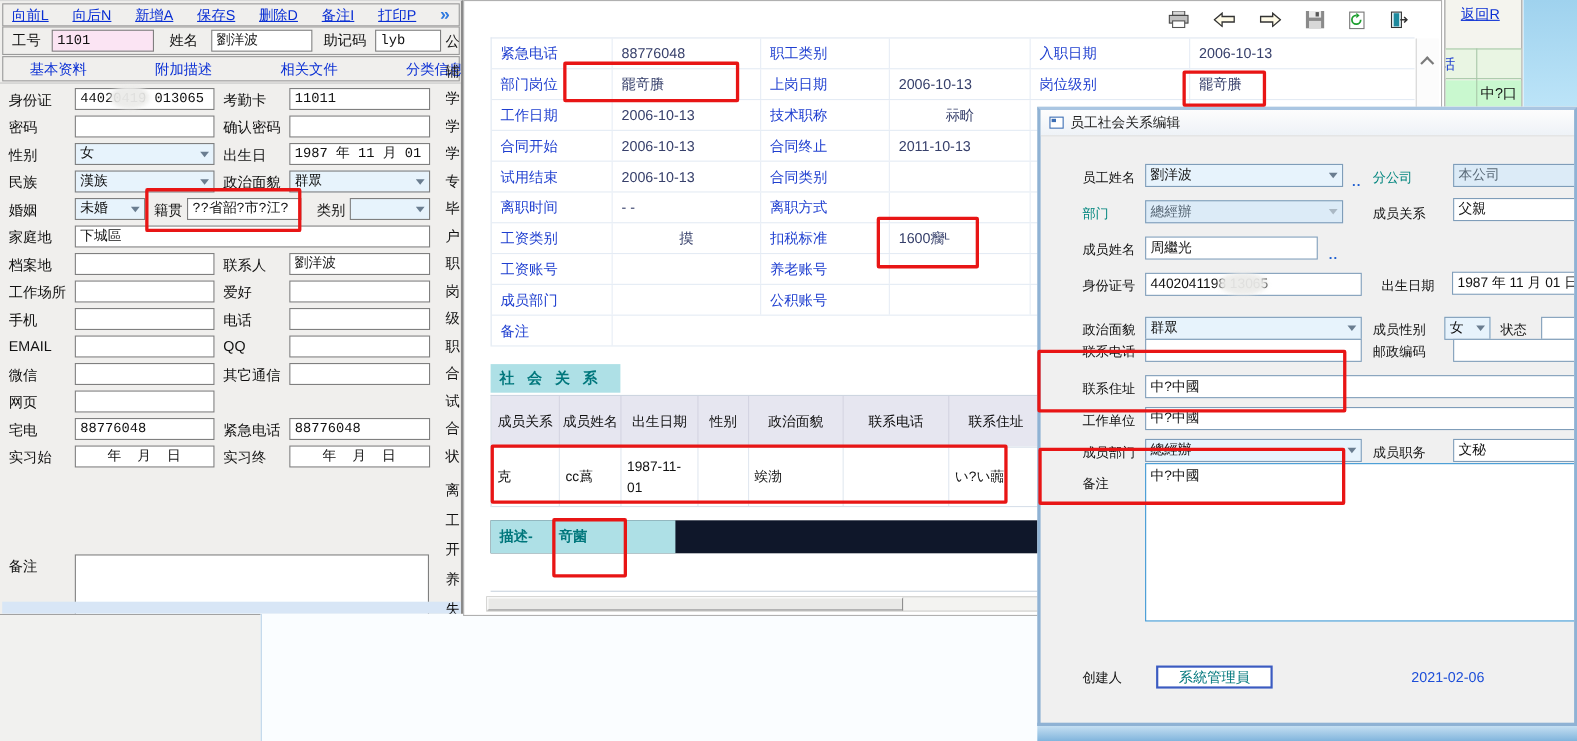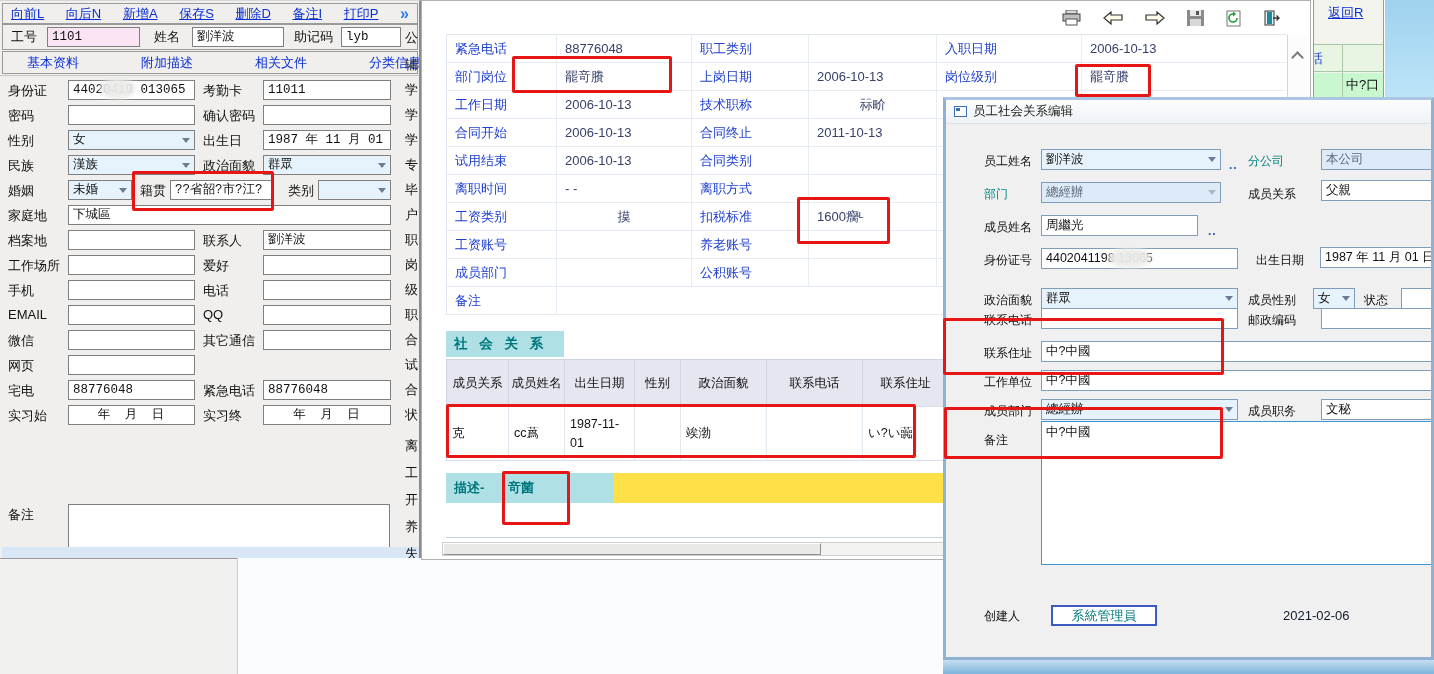--- a/index.html
+++ b/index.html
@@ -54,21 +54,21 @@
   .socchip { position:absolute; left:24px; top:330px; width:118px; height:26px; background:#aee0e6; color:#00777c;
              font-weight:bold; letter-spacing:4px; line-height:26px; padding-left:8px; font-size:13.5px; }
   .soctab { position:absolute; left:24px; top:358px; width:503px; border:1px solid #cdd5e0; border-bottom:none; }
   .shead { display:flex; background:#e6e6f0; }
   .shead .scell { height:46px; display:flex; align-items:center; justify-content:center; text-align:center;
                   font-size:12.5px; border-right:1px solid #d4d4e2; padding:0 2px; }
   .sdata { display:flex; background:#fff; border-top:1px solid #d8e0ea; border-bottom:1px solid #d8e0ea; }
   .sdata .scell { height:53px; display:flex; align-items:center; font-size:12.5px; border-right:1px solid #e2e8f0;
                   padding:0 5px; overflow:hidden; }
   .sc0{width:62px;} .sc1{width:56px;} .sc2{width:70px;} .sc3{width:46px;} .sc4{width:86px;} .sc5{width:96px;} .sc6{width:85px; border-right:none!important;}
-  .descband { position:absolute; left:24px; top:472px; width:520px; height:30px; background:#fde047; }
+  .descband { position:absolute; left:24px; top:472px; width:520px; height:30px; background:#0f172a; }
   .descchip { position:absolute; left:0; top:0; width:168px; height:30px; background:#aee0e6; }
   .desclab { position:absolute; left:8px; top:6px; color:#00777c; font-weight:bold; }
   .descval { position:absolute; left:62px; top:6px; color:#00777c; font-weight:bold; }
   .descline { position:absolute; left:24px; top:536px; width:520px; border-top:1px solid #c9d3de; }
   .hscroll { position:absolute; left:20px; top:541px; width:845px; height:14px; background:#f3f3f1; border:1px solid #cfcfcd; }
   .hthumb { position:absolute; left:0; top:0; width:378px; height:12px; background:#e9e9e7;
             border:1px solid; border-color:#fff #8f8f8f #8f8f8f #fff; }
   .vscroll { position:absolute; right:2px; top:34px; width:21px; height:505px; background:#fcfcfc; border-left:1px solid #d4d4d4; }
   .chevup { position:absolute; left:5px; top:18px; width:9px; height:9px; border-left:2px solid #7a7a7a;
             border-top:2px solid #7a7a7a; transform:rotate(45deg); cursor:pointer; }
@@ -102,21 +102,21 @@
   .teal { color:#00857e; }
   .dlg-fld { position:absolute; background:#fff; border:1px solid #7f9db9; height:21px; line-height:19px;
              padding:0 4px; font-size:12.5px; overflow:hidden; white-space:nowrap; }
   .dlg-combo { background:#e7f3fc; }
   .dis { background:#dcebf7; color:#5a6a78; }
   .dots { position:absolute; color:#1f5fd0; font-weight:bold; letter-spacing:1px; cursor:pointer; font-size:12px; }
   .dnote { position:absolute; left:95px; top:321px; width:391px; height:144px; background:#fff;
            border:1px solid #3c97d3; padding:2px 4px; font-size:12.5px; }
   .creator-btn { position:absolute; left:105px; top:505px; width:106px; height:21px; background:#fff;
                  border:2px solid #3b5bc0; color:#00777c; text-align:center; line-height:17px; cursor:pointer; }
-  .cdate { position:absolute; left:337px; top:508px; color:#0f172a; }
+  .cdate { position:absolute; left:337px; top:508px; color:#1d4ed8; }
 
   
   .redbox { position:absolute; border:3px solid #e81515; border-radius:2px; z-index:60; pointer-events:none; }
 </style>
 </head>
 <body>
 
 <div id="app">
 
   <div class="desk-tr"></div>

